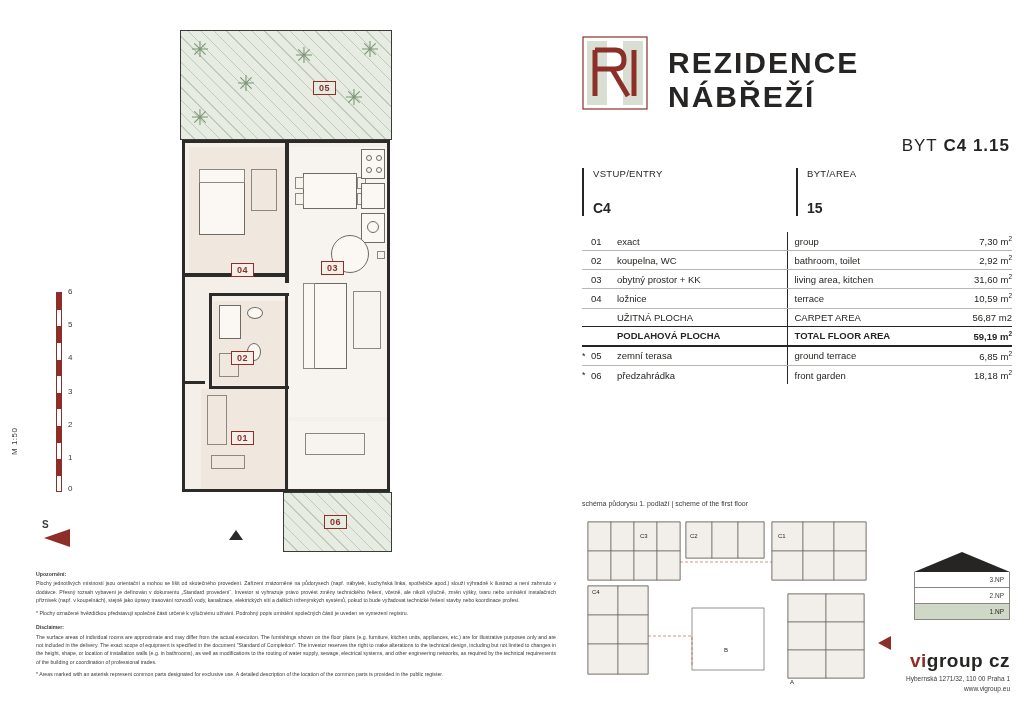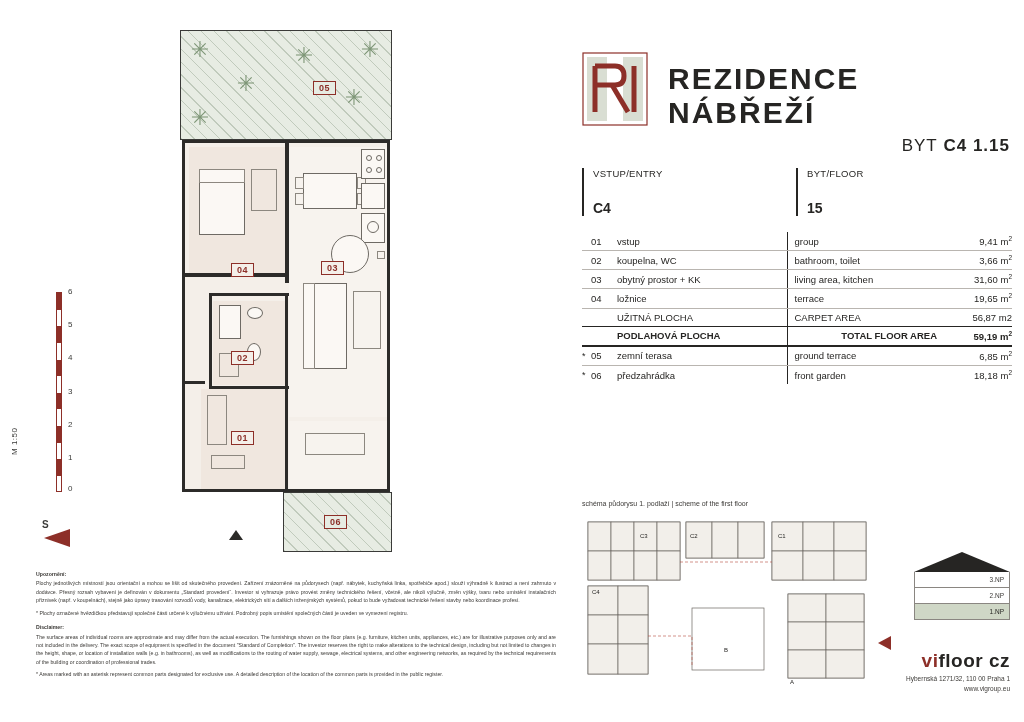--- a/index.html
+++ b/index.html
@@ -90,21 +90,21 @@
   .disclaimer {
     position:absolute; left:36px; top:570px; width:520px;
     font-size:5.2px; line-height:1.62; color:#3c3a37; text-align:justify;
   }
   .disclaimer p { margin:0 0 4px 0; }
   .disclaimer .head { font-weight:bold; margin-bottom:1px; }
 
   
   .right { position:absolute; left:560px; top:0; width:464px; height:722px; }
 
-  .logo-row { position:absolute; left:22px; top:52px; width:430px; height:80px;padding-left:48px; }
+  .logo-row { position:absolute; left:22px; top:36px; width:430px; height:80px;padding-left:48px; }
   .logo-mark {
     position:absolute; left:0; top:0; width:66px; height:74px;
   }
   .brand {
     position:absolute; left:86px; top:10px;
     font-size:30px; letter-spacing:2px; color:#262523; font-weight:bold;
     font-family:"Liberation Sans", sans-serif;
   }
 
   .byt-line {
@@ -130,21 +130,21 @@
   }
   table.rooms td { padding:3px 0 3px 0; vertical-align:middle; }
   table.rooms td.num { width:26px; color:#262523; }
   table.rooms td.star { width:9px; color:#262523; font-size:9px; }
   table.rooms td.cz { width:170px; }
   table.rooms td.en { width:150px; border-left:1px solid #262523; padding-left:7px; }
   table.rooms td.m2 { text-align:right; }
   table.rooms tr.line td { border-bottom:1px solid #b9b5b0; }
   table.rooms tr.sumline td { border-top:1px solid #262523; }
   table.rooms tr.total td { font-weight:bold; border-top:1px solid #262523; border-bottom:2px solid #262523; }
-  table.rooms tr.total td.en { font-weight:bold;text-align:right; }
+  table.rooms tr.total td.en { font-weight:bold; }
   .sup { font-size:6.5px; vertical-align:super; }
 
   .scheme-cap {
     position:absolute; left:22px; top:500px; font-size:7px; color:#3c3a37;
   }
   .scheme {
     position:absolute; left:22px; top:516px; width:290px; height:170px;
   }
   .scheme svg { display:block; }
   .scheme-arrow {
@@ -300,54 +300,54 @@
       <span class="lbl">BYT</span>
       <span>C4 1.15</span>
     </div>
 
     <div class="meta">
       <div class="cell">
         <div class="k">VSTUP/ENTRY</div>
         <div class="v">C4</div>
       </div>
       <div class="cell">
-        <div class="k">BYT/FLOOR</div>
+        <div class="k">BYT/AREA</div>
         <div class="v">15</div>
       </div>
     </div>
 
     <table class="rooms">
       <tbody>
         <tr class="line">
           <td class="star"></td>
           <td class="num">01</td>
-          <td class="cz">vstup</td>
+          <td class="cz">exact</td>
           <td class="en">group</td>
-          <td class="m2"><span>9,41 m</span><span class="sup">2</span></td>
+          <td class="m2"><span>7,30 m</span><span class="sup">2</span></td>
         </tr>
         <tr class="line">
           <td class="star"></td>
           <td class="num">02</td>
           <td class="cz">koupelna, WC</td>
           <td class="en">bathroom, toilet</td>
-          <td class="m2"><span>3,66 m</span><span class="sup">2</span></td>
+          <td class="m2"><span>2,92 m</span><span class="sup">2</span></td>
         </tr>
         <tr class="line">
           <td class="star"></td>
           <td class="num">03</td>
           <td class="cz">obytný prostor + KK</td>
           <td class="en">living area, kitchen</td>
           <td class="m2"><span>31,60 m</span><span class="sup">2</span></td>
         </tr>
         <tr class="line">
           <td class="star"></td>
           <td class="num">04</td>
           <td class="cz">ložnice</td>
           <td class="en">terrace</td>
-          <td class="m2"><span>19,65 m</span><span class="sup">2</span></td>
+          <td class="m2"><span>10,59 m</span><span class="sup">2</span></td>
         </tr>
 
         <tr class="sumline">
           <td class="star"></td>
           <td class="num"></td>
           <td class="cz">UŽITNÁ PLOCHA</td>
           <td class="en">CARPET AREA</td>
           <td class="m2">56,87 m2</td>
         </tr>
         <tr class="total">
@@ -439,20 +439,20 @@
 
     <div class="floors">
       <div class="roof"></div>
       <div class="fl">3.NP</div>
       <div class="fl">2.NP</div>
       <div class="fl active">1.NP</div>
     </div>
 
     <div class="grouplogo">
       <div class="gl">
-        <span class="vi">vi</span><span>floor cz</span>
+        <span class="vi">vi</span><span>group cz</span>
       </div>
       <div class="addr">Hybernská 1271/32, 110 00 Praha 1</div>
       <div class="addr">www.vigroup.eu</div>
     </div>
 
   </div>
 </div>
 
 </body></html>

